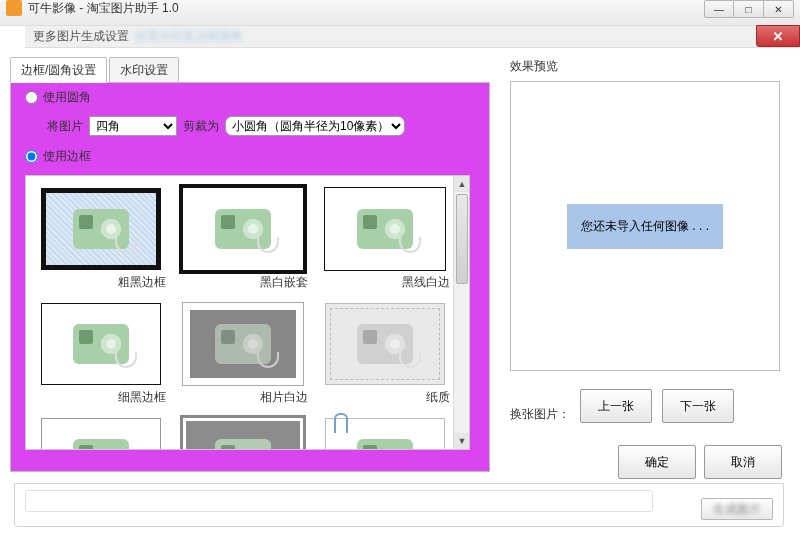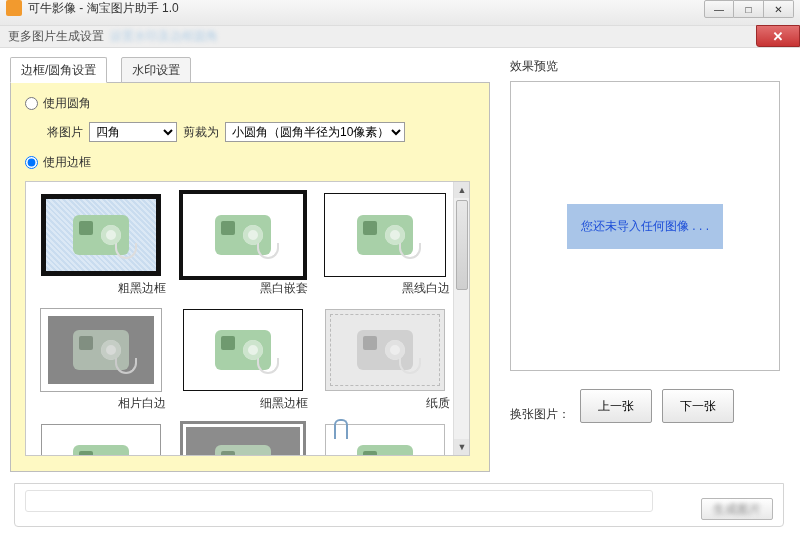--- a/index.html
+++ b/index.html
@@ -8,38 +8,38 @@
 .outer-window { width: 800px; height: 533px; background: #fff; }
 .outer-titlebar { height: 26px; background: linear-gradient(#f7f7f7,#e9e9e9); border-bottom: 1px solid #ddd; display: flex; align-items: flex-start; padding: 0 6px; }
 .outer-titlebar .app-icon { width: 16px; height: 16px; background: #f29a2e; border-radius: 2px; margin-right: 6px; display: inline-block; }
 .outer-titlebar .title { color: #333; }
 .outer-winbtns { margin-left: auto; display: flex; gap: 0; }
 .outer-winbtns .btn { width: 30px; height: 18px; border: 1px solid #b5b5b5; background: linear-gradient(#f8f8f8,#e4e4e4); display: flex; align-items: center; justify-content: center; font-size: 10px; color: #333; }
 .outer-winbtns .btn + .btn { border-left: none; }
 .outer-winbtns .btn:first-child { border-radius: 2px 0 0 2px; }
 .outer-winbtns .btn:last-child { border-radius: 0 2px 2px 0; }
 
-.sub-header { height: 22px; background: #efefef; display: flex; align-items: center; padding: 0 8px; color: #555; border-bottom: 1px solid #ddd; position: relative; }
+.sub-header { height: 22px; background: #efefef; display: flex; align-items: center; padding: 0 8px; color: #555; border-bottom: 1px solid #ddd; position: relative; margin-left: 25px; }
 .sub-header .blurred { filter: blur(2px); color: #b3cfe6; margin-left: 6px; }
 .sub-header .close-red { position: absolute; right: 0; top: -1px; width: 44px; height: 22px; background: linear-gradient(#e26f6f,#c73434); border: 1px solid #9c2a2a; border-radius: 0 0 0 3px; color: #fff; display: flex; align-items: center; justify-content: center; font-weight: bold; font-size: 13px; }
 
 .content { display: flex; padding: 8px 10px 0 10px; height: 420px; }
 
 .left-panel { width: 480px; }
 .tabs { display: flex; position: relative; top: 1px; z-index: 2; }
-.tab { padding: 4px 10px 3px; border: 1px solid #bdbdbd; background: #fff; color: #333; border-bottom: 1px solid #fff; border-radius: 2px 2px 0 0; margin-right: 14px; cursor: pointer; }
+.tab { padding: 4px 10px 3px; border: 1px solid #bdbdbd; background: #fff; color: #333; border-bottom: 1px solid #fff; border-radius: 2px 2px 0 0; margin-right: 2px; cursor: pointer; }
 .tab.inactive { background: #f4f4f4; border-bottom: 1px solid #bdbdbd; }
-.tab-body { border: 1px solid #bdbdbd; height: 390px; padding: 12px 14px; background: #fef9c3; position: relative; }
+.tab-body { border: 1px solid #bdbdbd; height: 390px; padding: 6px 14px; background: #d946ef; position: relative; }
 
 .radio-row { display: flex; align-items: center; margin-bottom: 10px; color: #333; }
 .radio-row input[type=radio] { margin-right: 5px; }
 .indent { margin-left: 22px; display: flex; align-items: center; gap: 6px; margin-bottom: 12px; color: #333; }
 select { border: 1px solid #9c9c9c; background: #fff; height: 20px; font-size: 12px; padding: 0 2px; }
 .sel1 { width: 88px; }
-.sel2 { width: 180px; }
+.sel2 { width: 180px; border-radius: 7px; }
 
 .frame-grid-wrap { border: 1px solid #c8c8c8; height: 275px; width: 445px; position: relative; overflow: hidden; background: #fff; }
 .scrollbar { position: absolute; right: 0; top: 0; width: 16px; height: 100%; background: #f0f0f0; border-left: 1px solid #ddd; }
 .scrollbar .thumb { position: absolute; left: 2px; width: 12px; background: linear-gradient(#e8e8e8,#cfcfcf); border: 1px solid #b0b0b0; border-radius: 2px; top: 18px; height: 90px; }
 .scrollbar .arr { position: absolute; left: 0; width: 16px; height: 16px; background: #e6e6e6; text-align: center; font-size: 9px; line-height: 16px; color: #555; }
 .scrollbar .arr.up { top: 0; }
 .scrollbar .arr.down { bottom: 0; }
 
 .grid { display: grid; grid-template-columns: repeat(3, 130px); gap: 12px 12px; padding: 12px 10px; }
 .cell { text-align: right; }
@@ -62,21 +62,21 @@
 .fb6 .thumb-box::before { content:""; position:absolute; inset:4px; border: 1px dashed #bbb; }
 .fb6 .ipod { filter: grayscale(100%) opacity(70%); }
 .fb8 .thumb-box { background: #8c8c8c; border: 3px solid #fff; box-shadow: 0 0 0 3px #888; }
 .fb8 .ipod { filter: grayscale(40%); }
 .fb9 .thumb-box { border: 1px solid #bbb; }
 .fb9 .thumb-box::before { content:""; position: absolute; left: 8px; top: -6px; width: 10px; height: 18px; border: 2px solid #7aa0c4; border-bottom: none; border-radius: 6px 6px 0 0; }
 
 .right-panel { flex: 1; padding-left: 20px; }
 .preview-label { color: #333; margin-bottom: 6px; margin-top: 2px; }
 .preview-box { width: 270px; height: 290px; border: 1px solid #bdbdbd; background: #fff; display: flex; align-items: center; justify-content: center; }
-.preview-msg { background: #a9c5e8; color: #1d4ed8; padding: 14px 14px; font-size: 12px; }
+.preview-msg { background: #a9c5e8; color: #000000; padding: 14px 14px; font-size: 12px; }
 .swap-row { margin-top: 18px; display: flex; align-items: flex-end; gap: 10px; color: #333; }
 .wbtn { min-width: 72px; height: 34px; border: 1px solid #9a9a9a; background: linear-gradient(#fefefe,#e7e7e7); border-radius: 2px; cursor: pointer; padding: 0 10px; }
 
 .footer { position: absolute; right: 18px; bottom: 54px; display: flex; gap: 8px; }
 .footer .wbtn { min-width: 78px; }
 
 .bottom-ghost { position: absolute; left: 14px; bottom: 6px; width: 770px; height: 44px; border: 1px solid #d4d4d4; border-radius: 0 0 4px 4px; display: flex; align-items: flex-end; justify-content: flex-end; padding: 6px 10px; background: #fff; }
 .bottom-ghost::before { content:""; position: absolute; left: 10px; top: 6px; right: 130px; height: 20px; border: 1px solid #e2e2e2; border-radius: 3px; }
 .ghost-btn { width: 72px; height: 22px; border: 1px solid #b8b8b8; background: linear-gradient(#fefefe,#e9e9e9); border-radius: 2px; }
 .ghost-btn .blur { filter: blur(2px); color: #888; display: block; text-align: center; line-height: 20px; }
@@ -148,35 +148,35 @@
               <div class="thumb-label">黑白嵌套</div>
             </div>
             <div class="cell fb3">
               <div class="thumb-box">
                   <span class="ipod">
                     <span class="ear"></span>
                   </span>
                 </div>
               <div class="thumb-label">黑线白边</div>
             </div>
+            <div class="cell fb4">
+              <div class="thumb-box">
+                  <span class="ipod">
+                    <span class="ear"></span>
+                  </span>
+                </div>
+              <div class="thumb-label">细黑边框</div>
+            </div>
             <div class="cell fb5">
               <div class="thumb-box">
                   <span class="ipod">
                     <span class="ear"></span>
                   </span>
                 </div>
               <div class="thumb-label">相片白边</div>
-            </div>
-            <div class="cell fb4">
-              <div class="thumb-box">
-                  <span class="ipod">
-                    <span class="ear"></span>
-                  </span>
-                </div>
-              <div class="thumb-label">细黑边框</div>
             </div>
             <div class="cell fb6">
               <div class="thumb-box">
                   <span class="ipod">
                     <span class="ear"></span>
                   </span>
                 </div>
               <div class="thumb-label">纸质</div>
             </div>
             <div class="cell fb7">
@@ -214,19 +214,23 @@
         <div class="preview-msg">您还未导入任何图像 . . .</div>
       </div>
       <div class="swap-row">
         <span>换张图片：</span>
         <button class="wbtn">上一张</button>
         <button class="wbtn">下一张</button>
       </div>
     </div>
   </div>
 
+  <div class="footer">
+    <button class="wbtn">确定</button>
+    <button class="wbtn">取消</button>
+  </div>
 
   <div class="bottom-ghost">
     <div class="ghost-btn">
         <span class="blur">生成图片</span>
       </div>
   </div>
 </div>
 
 </body></html>

